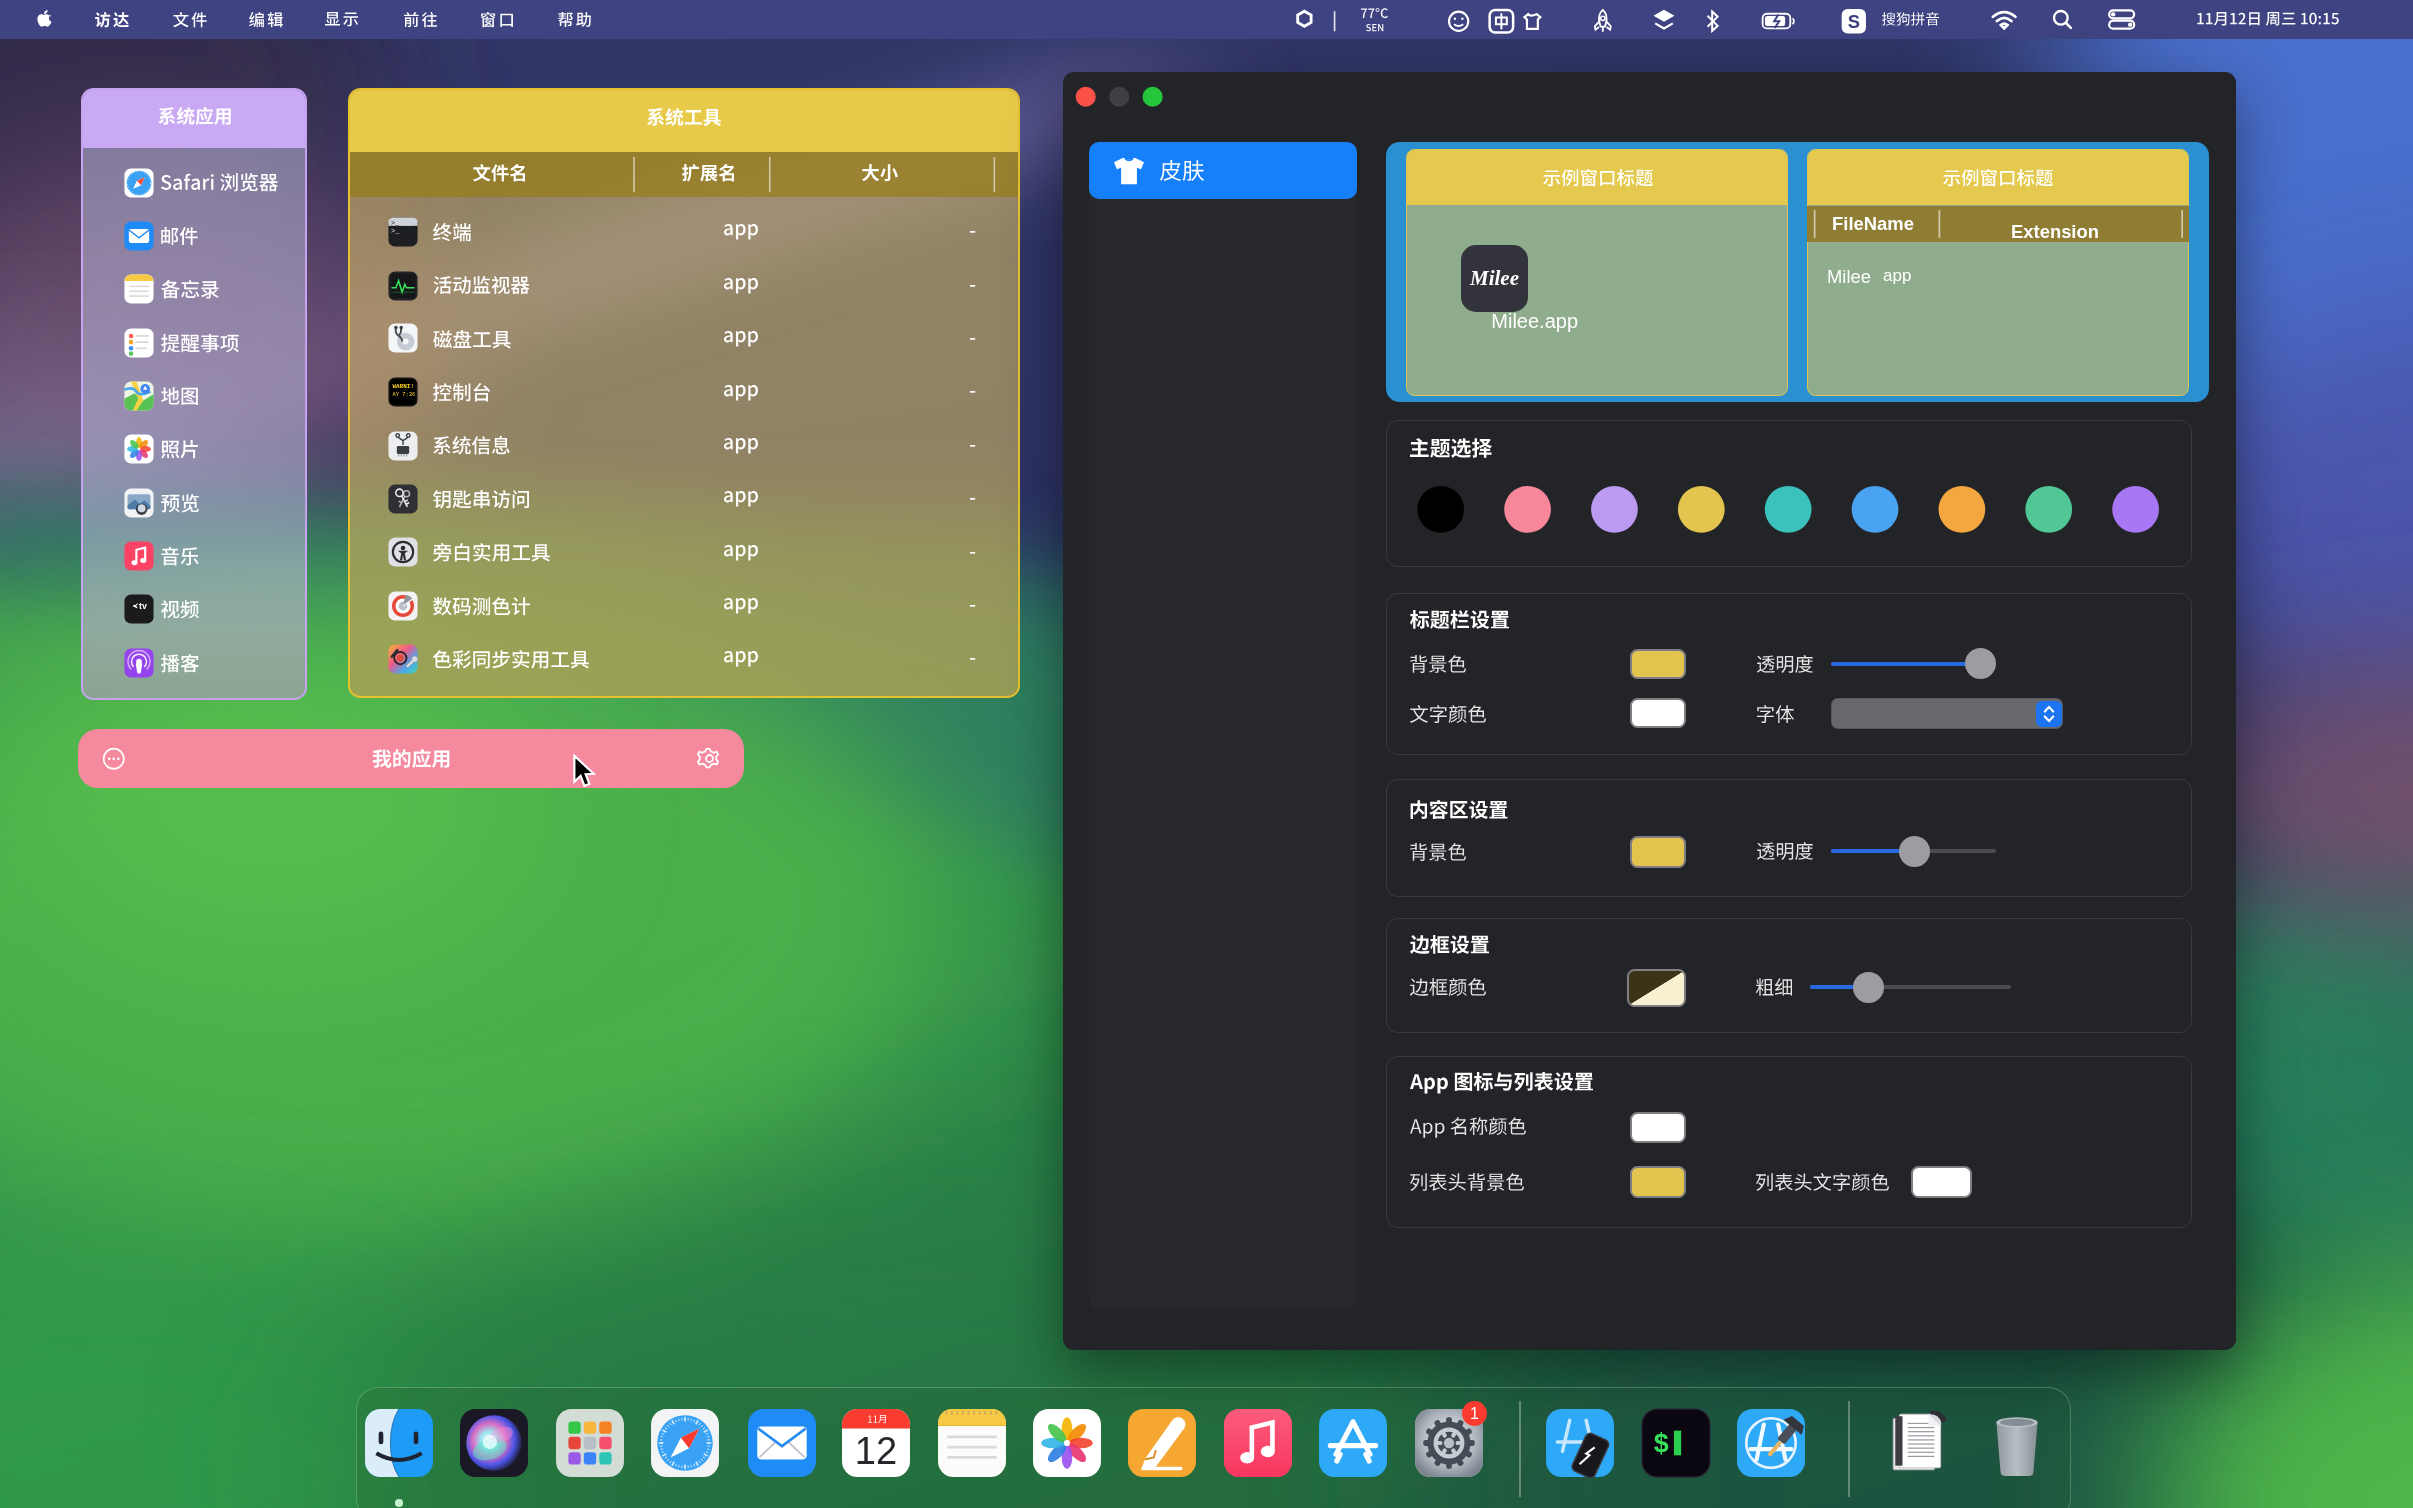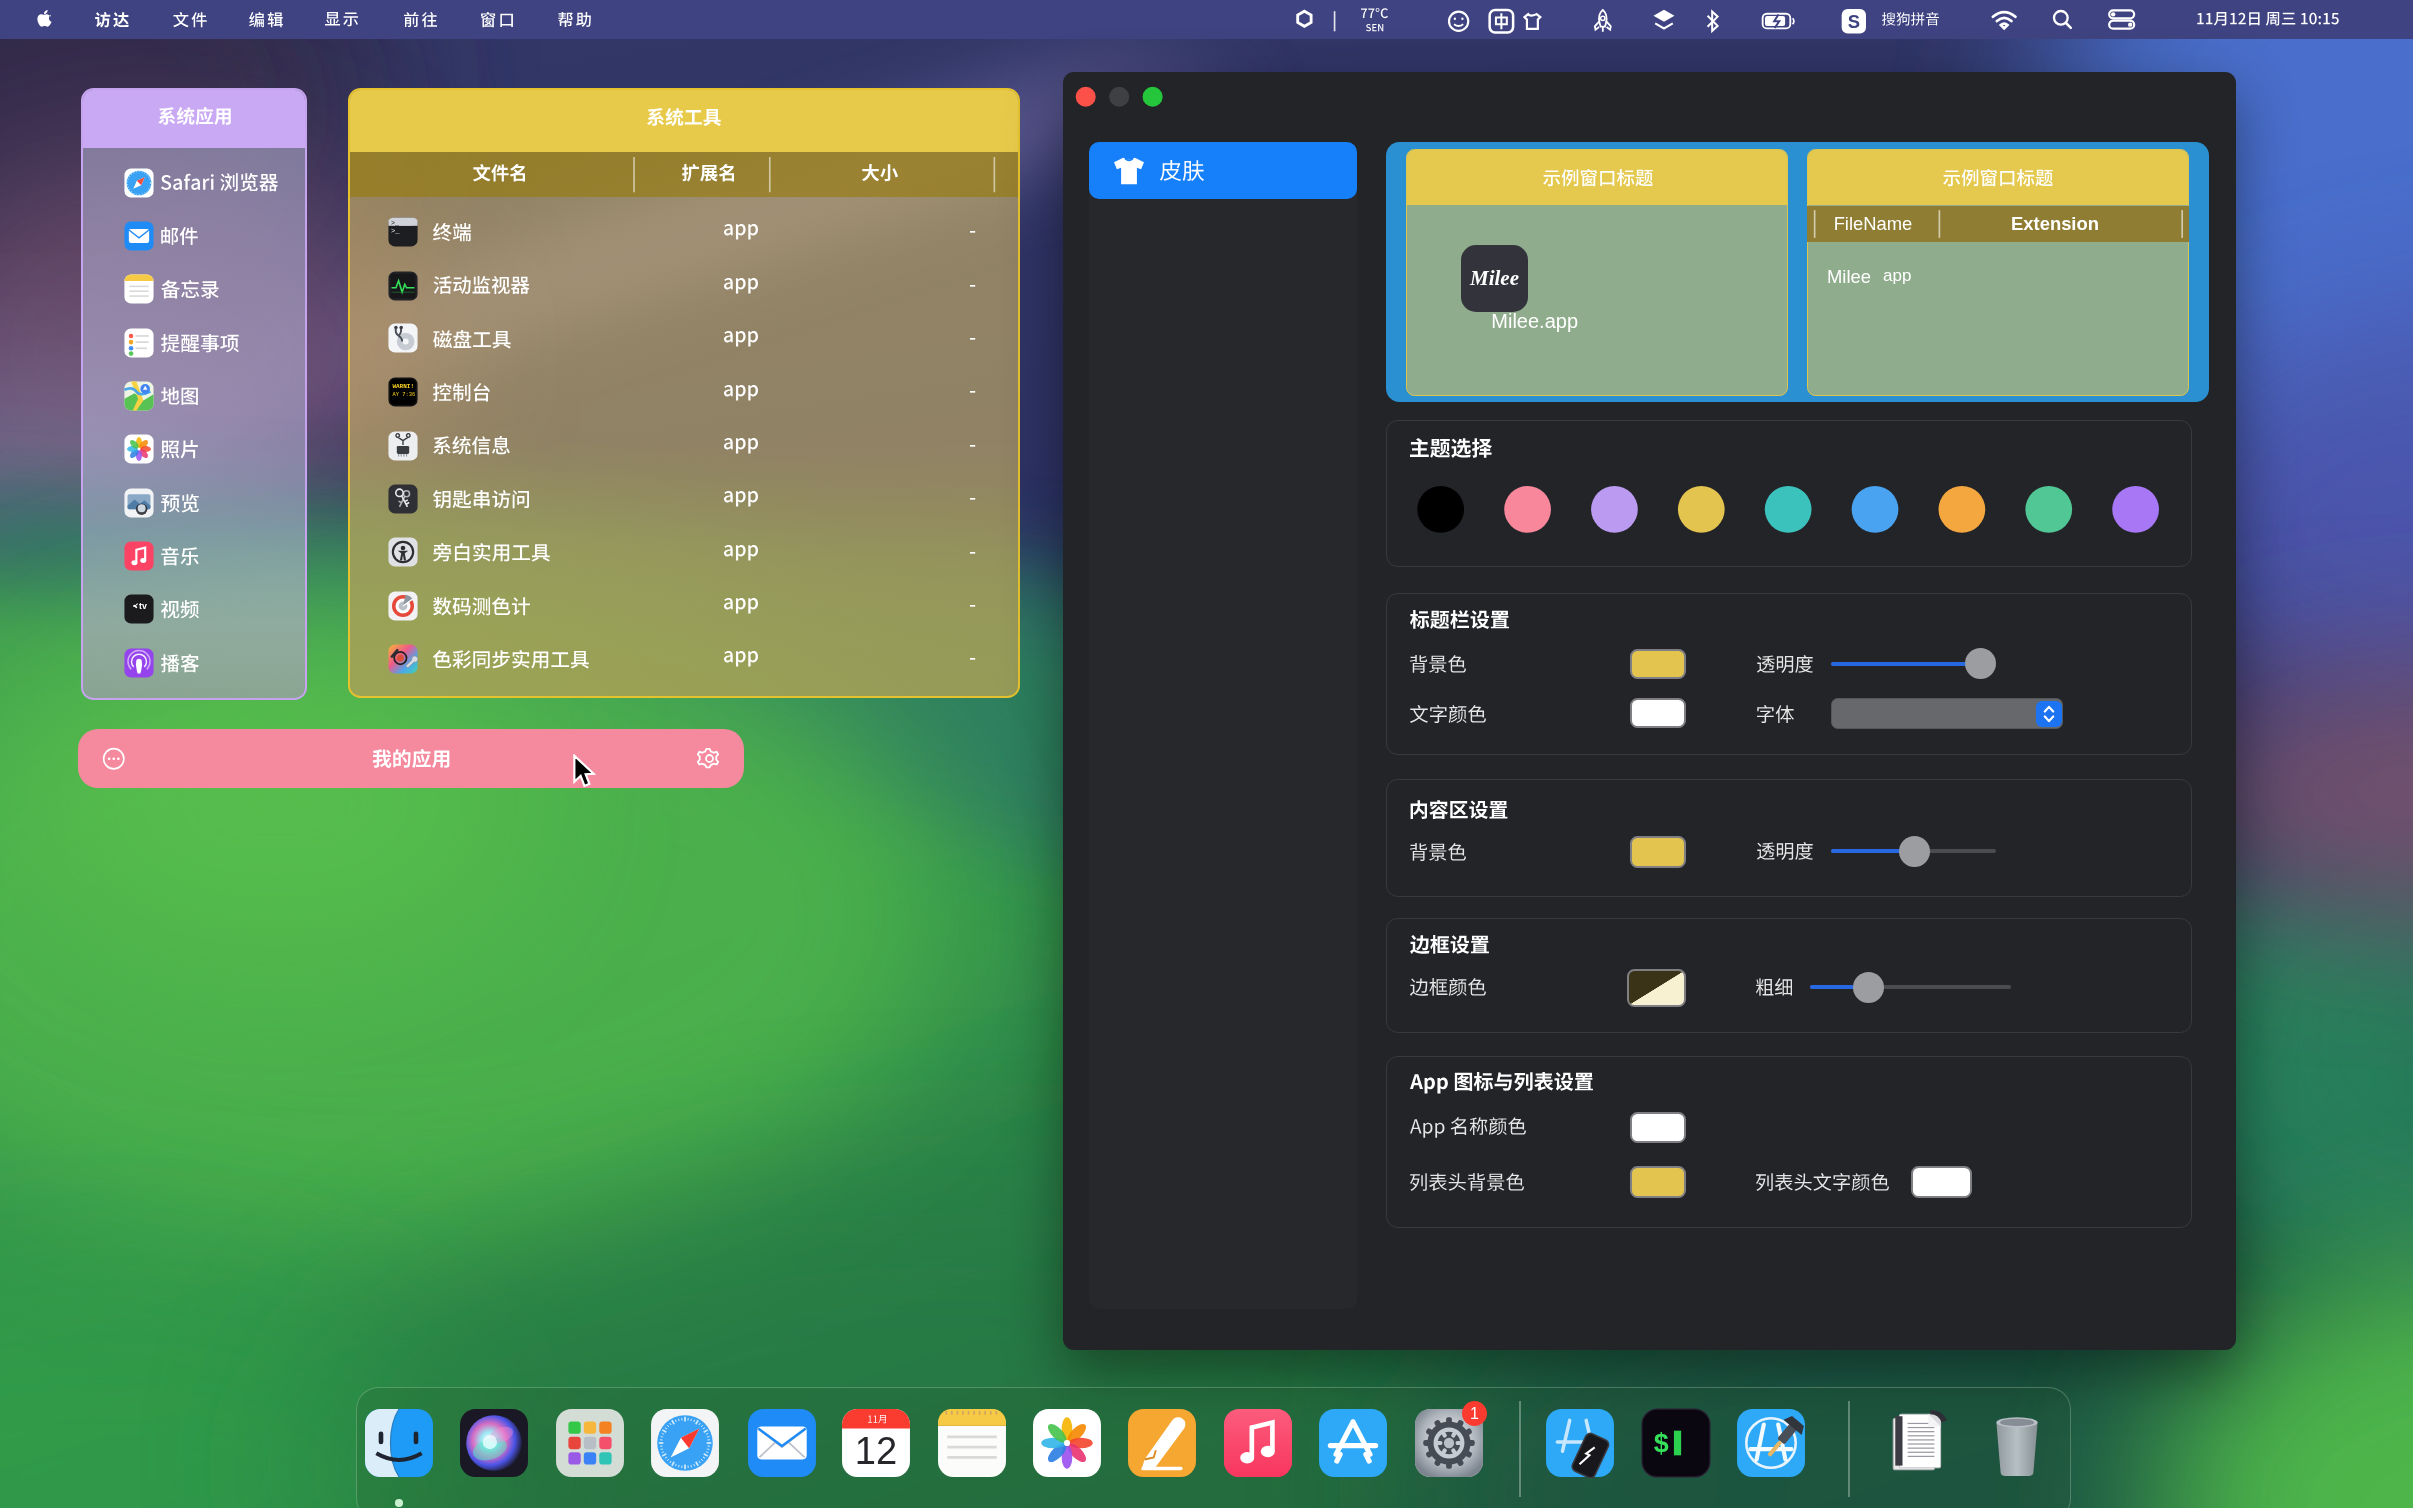--- a/index.html
+++ b/index.html
@@ -324,22 +324,22 @@
  font-family:'Liberation Serif',serif;font-style:italic;font-weight:bold;font-size:21px">Milee</div>
 <div class="abs" style="left:1410px;top:310px;width:168px;text-align:right;color:#fff;font-size:20px">Milee.app</div>
 <div class="abs" style="left:1807px;top:206px;width:382px;height:36px;background:#8f7d33"></div>
 <svg class="abs" style="left:1807px;top:206px" width="382" height="36" viewBox="0 0 456 43">
     <g stroke="rgba(255,255,255,0.6)" stroke-width="2">
 <line x1="9" y1="5" x2="9" y2="38"></line>
       <line x1="158" y1="5" x2="158" y2="38"></line>
       <line x1="448" y1="5" x2="448" y2="38"></line>
     </g>
   </svg>
-<div class="abs" style="left:1807px;top:206px;width:132px;height:36px;line-height:36px;text-align:center;color:#fff;font-size:18.4px;font-weight:normal">FileName</div>
-<div class="abs" style="left:1939px;top:206px;width:232px;height:36px;line-height:36px;text-align:center;color:#fff;font-size:18.4px;font-weight:bold">Extension</div>
+<div class="abs" style="left:1807px;top:206px;width:132px;height:36px;line-height:36px;text-align:center;color:#fff;font-size:18.4px;font-weight:bold">FileName</div>
+<div class="abs" style="left:1939px;top:214px;width:232px;height:36px;line-height:36px;text-align:center;color:#fff;font-size:18.4px;font-weight:bold">Extension</div>
 <div class="abs" style="left:1827px;top:266px;color:#fff;font-size:18.4px">Milee</div>
 <div class="abs" style="left:1883px;top:266px;color:#fff;font-size:17px">app</div>
 <div class="abs" style="left:1386px;top:420px;width:806px;height:147px;border-radius:11.7px;border:1.7px solid #393a3f"></div>
 <svg style="position:absolute;left:1410px;top:438px;overflow:visible" width="82" height="20" viewBox="0 0 98.4 23.8">
     <path d="M7.3 1.7C8.6 2.6 10 3.8 11.1 4.8H1.1V7.7H9.6V12.1H2.4V15H9.6V19.8H0V22.7H22.5V19.8H12.8V15H20.1V12.1H12.8V7.7H21.2V4.8H13.3L14.7 3.8C13.6 2.6 11.4 1 9.8 0Z M28.6 6.1H32.3V7.3H28.6ZM28.6 3H32.3V4.2H28.6ZM25.9 1V9.3H35.1V1ZM40.7 8.4C40.6 14.3 40.2 17.1 35.1 18.6C35.5 19 36.2 20 36.4 20.5C42.4 18.7 43 15.1 43.2 8.4ZM42 17.1C43.4 18.1 45.3 19.7 46.2 20.6L47.9 18.8C46.9 17.9 45 16.4 43.6 15.4ZM26.1 13.8C26 17.2 25.6 20.2 24.2 22.1C24.8 22.4 25.8 23.1 26.3 23.5C27 22.5 27.4 21.3 27.8 19.9C29.8 22.6 32.9 23 37.5 23H47.1C47.2 22.3 47.7 21.1 48.1 20.6C46 20.7 39.2 20.7 37.5 20.7C35.3 20.7 33.5 20.6 32 20.1V17.1H35.6V15H32V12.9H36.1V10.8H24.8V12.9H29.5V18.7C29 18.2 28.6 17.6 28.3 16.9C28.4 16 28.4 15 28.5 14ZM36.9 5.2V15.7H39.3V7.4H44.4V15.6H46.9V5.2H42.4L43.2 3.4H47.8V1.1H36.1V3.4H40.3C40.1 4.1 39.9 4.7 39.7 5.2Z M49.8 2.4C51.2 3.7 52.9 5.4 53.6 6.6L56 4.7C55.2 3.5 53.5 1.9 52.1 0.8ZM59.2 0.8C58.7 3 57.6 5.2 56.2 6.6C56.9 6.9 58.2 7.7 58.7 8.2C59.3 7.5 59.8 6.6 60.4 5.7H63.5V8.6H56.6V11.2H60.7C60.4 13.7 59.5 15.6 56.1 16.8C56.8 17.4 57.6 18.6 57.9 19.3C62.1 17.6 63.3 14.7 63.8 11.2H65.4V15.6C65.4 18.2 65.9 19.1 68.3 19.1C68.7 19.1 69.7 19.1 70.2 19.1C72 19.1 72.8 18.3 73.1 14.9C72.2 14.7 71 14.3 70.4 13.8C70.4 16.1 70.2 16.4 69.9 16.4C69.7 16.4 69 16.4 68.8 16.4C68.4 16.4 68.4 16.3 68.4 15.6V11.2H72.7V8.6H66.4V5.7H71.7V3.2H66.4V0.2H63.5V3.2H61.5C61.7 2.6 61.9 2 62.1 1.4ZM55.5 9.7H49.9V12.5H52.6V18.9C51.6 19.4 50.5 20.3 49.5 21.2L51.5 23.8C52.8 22.2 54.2 20.8 55.2 20.8C55.7 20.8 56.5 21.5 57.5 22.1C59.2 23.1 61.2 23.4 64.1 23.4C66.6 23.4 70.4 23.2 72.2 23.1C72.2 22.3 72.7 20.8 73 20C70.6 20.4 66.7 20.6 64.2 20.6C61.6 20.6 59.5 20.4 57.9 19.5C56.8 18.8 56.2 18.2 55.5 18.1Z M77.5 0.1V4.8H74.7V7.5H77.5V11.9L74.4 12.7L75 15.6L77.5 14.8V20.3C77.5 20.6 77.4 20.7 77.1 20.7C76.8 20.8 75.9 20.8 75 20.7C75.4 21.5 75.8 22.8 75.8 23.5C77.5 23.5 78.6 23.4 79.4 23C80.2 22.5 80.4 21.7 80.4 20.3V14L83 13.2L82.7 10.5L80.4 11.1V7.5H83.1V4.8H80.4V0.1ZM92.6 3.7C92 4.5 91.2 5.2 90.3 5.9C89.5 5.2 88.7 4.5 88.1 3.7ZM83.7 1.1V3.7H85.2C86 5.1 87 6.3 88.1 7.4C86.3 8.4 84.4 9.2 82.4 9.7C82.9 10.3 83.6 11.4 83.9 12.1C86.1 11.4 88.2 10.4 90.2 9.2C92.1 10.5 94.2 11.5 96.6 12.1C96.9 11.4 97.8 10.2 98.4 9.6C96.2 9.2 94.2 8.4 92.5 7.5C94.3 5.9 95.8 4.1 96.8 1.9L95 0.9L94.5 1.1ZM88.7 10.9V12.9H84V15.5H88.7V17.2H82.8V19.9H88.7V23.5H91.7V19.9H97.8V17.2H91.7V15.5H96.2V12.9H91.7V10.9Z" fill="#ffffff"></path>
   </svg>
 <svg class="abs" style="left:1386px;top:420px" width="806" height="147" viewBox="0 0 962 176">
     <circle cx="64" cy="107" r="28" fill="#000000"></circle>
     <circle cx="168" cy="107" r="28" fill="#f8879b"></circle>
     <circle cx="272" cy="107" r="28" fill="#bb9af2"></circle>

